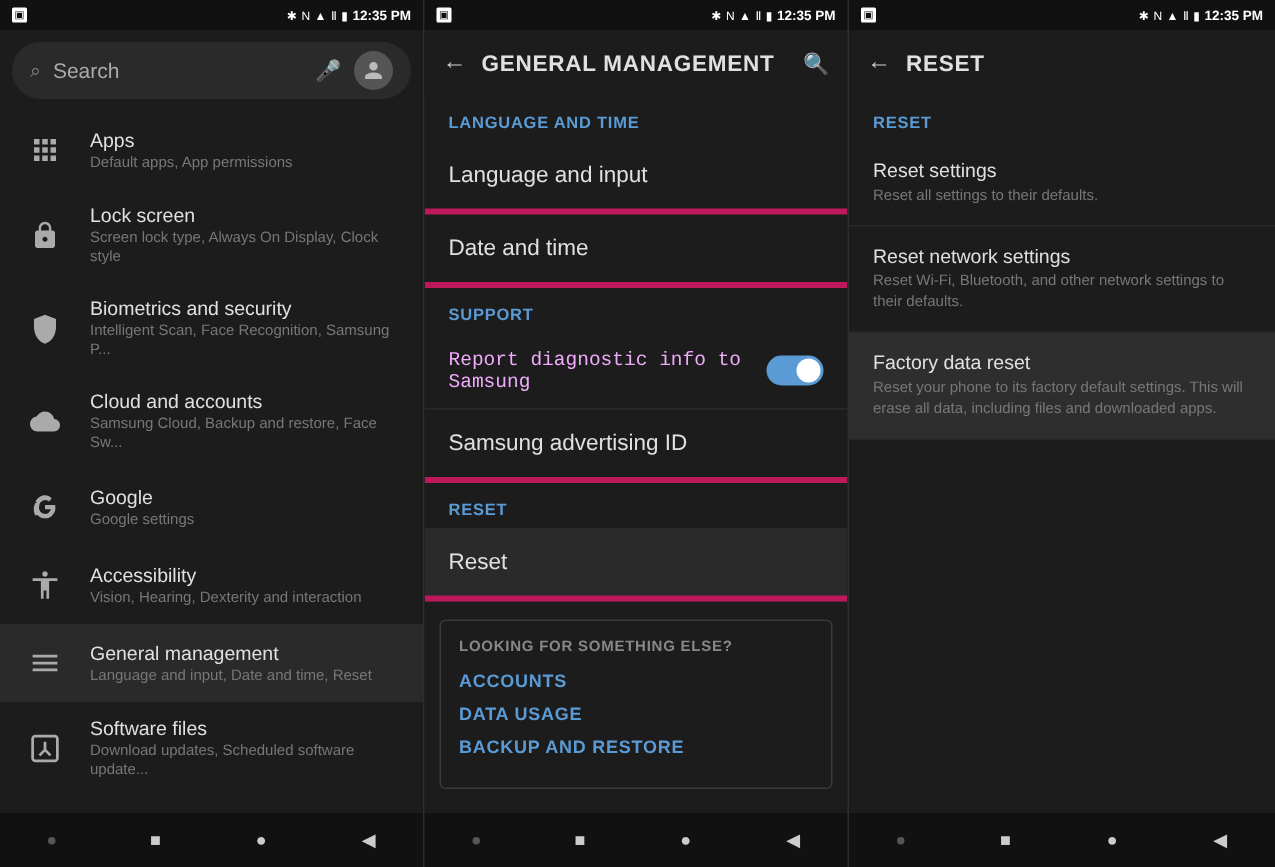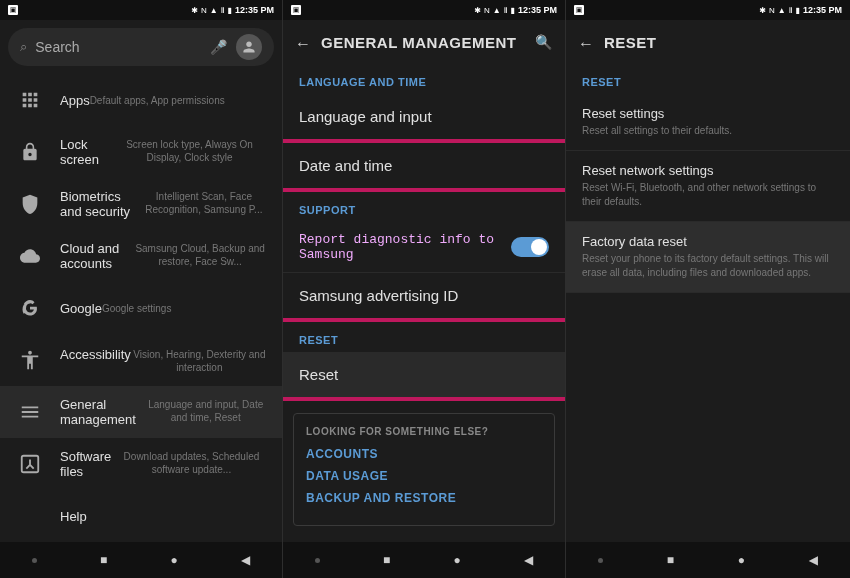--- a/index.html
+++ b/index.html
@@ -69,23 +69,23 @@
     }
     .settings-item.active { background: #2a2a2a; }
     .settings-item-icon {
       width: 32px;
       height: 32px;
       display: flex;
       align-items: center;
       justify-content: center;
       flex-shrink: 0;
     }
-    .settings-item-text { display: flex; flex-direction: row; flex: 1; }
+    .settings-item-text { display: flex; flex-direction: column; flex: 1; }
     .settings-item-title { color: #e0e0e0; font-size: 13px; font-weight: 500; }
-    .settings-item-subtitle { color: #777; font-size: 10px; margin-top: 1px; line-height: 1.3; text-align: center; }
+    .settings-item-subtitle { color: #777; font-size: 10px; margin-top: 1px; line-height: 1.3; }
 
     
     .bottom-nav {
       height: 36px;
       background: #111;
       display: flex;
       justify-content: space-around;
       align-items: center;
       flex-shrink: 0;
     }

